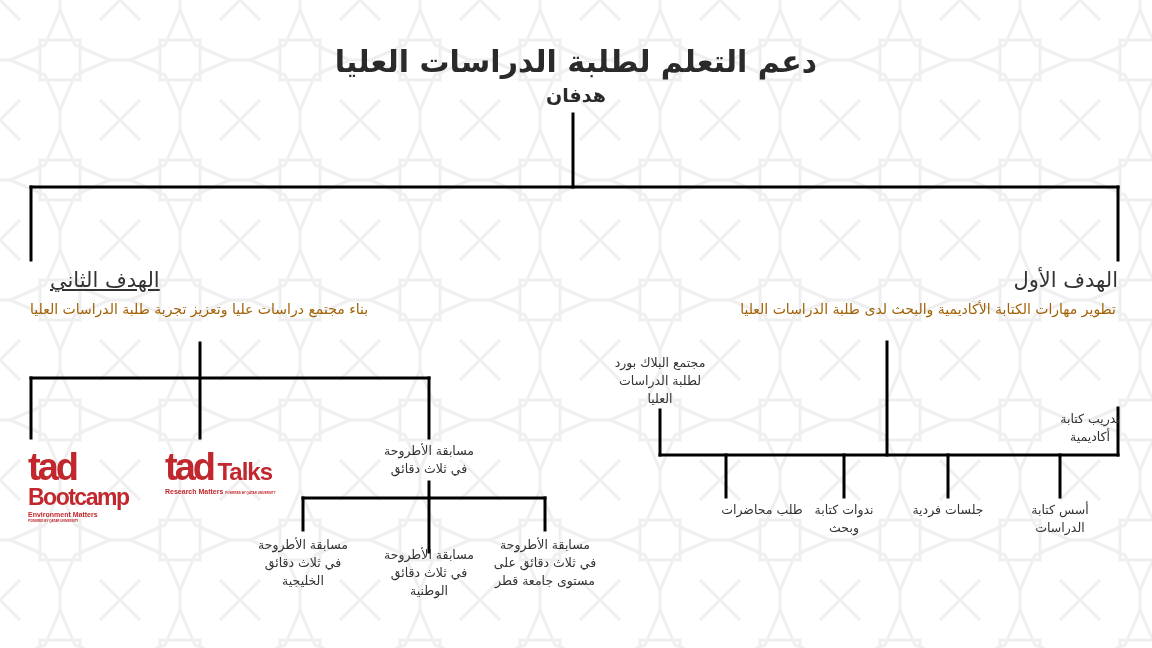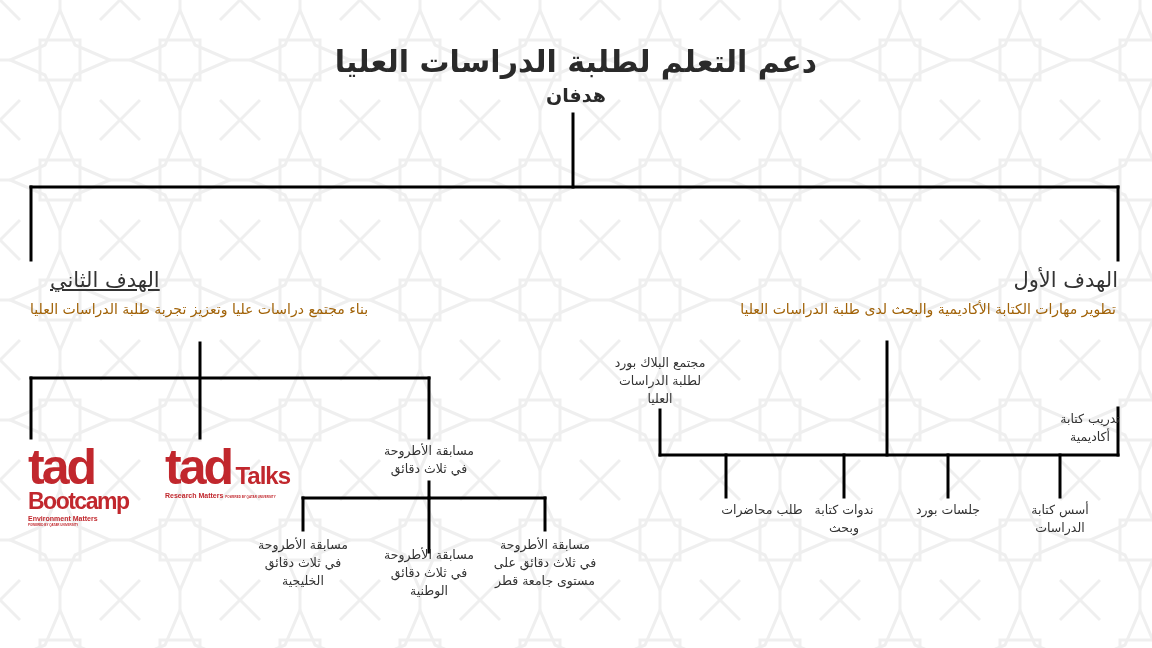--- a/index.html
+++ b/index.html
@@ -11,21 +11,21 @@
   }
   .bg { position: absolute; inset: 0; z-index: 0; }
   .lines { position: absolute; inset: 0; z-index: 1; }
   .txt { position: absolute; z-index: 2; direction: rtl; text-align: center; white-space: nowrap; }
   .title { font-size: 30px; font-weight: bold; color: #2a2a2a; left: 0; width: 1152px; top: 44px; }
   .subtitle { font-size: 19px; font-weight: bold; color: #2a2a2a; left: 0; width: 1152px; top: 84px; }
   .goal-h { font-size: 21px; color: #333; }
   .goal-d { font-size: 14px; color: #a16207; }
   .node { font-size: 12.5px; line-height: 18px; color: #333; white-space: pre-line; }
   .logo { position: absolute; z-index: 2; color: #c1272d; font-family: "Liberation Sans", sans-serif; font-weight: bold; direction: ltr; }
-  .logo .tad { font-size: 50px; letter-spacing: -3px; line-height: 30px; display: inline-block; }
+  .logo .tad { font-size: 38px; letter-spacing: -3px; line-height: 30px; display: inline-block; }
   .logo .big { font-size: 23px; letter-spacing: -1.5px; line-height: 26px; }
   .logo .tag { font-size: 7px; font-weight: bold; line-height: 9px; }
   .logo .tiny { font-size: 3px; color: #c1272d; line-height: 5px; }
 </style>
 </head>
 <body>
 
 <svg class="bg" width="1152" height="648">
   <defs>
     <pattern id="geo" width="120" height="120" patternUnits="userSpaceOnUse">
@@ -77,21 +77,21 @@
 <div class="txt goal-d" style="right:36px; top:301px;">تطوير مهارات الكتابة الأكاديمية والبحث لدى طلبة الدراسات العليا</div>
 
 <div class="txt node" style="left:1030px; width:120px; top:366px;margin-top:44px;">تدريب كتابة
 أكاديمية</div>
 <div class="txt node" style="left:600px; width:120px; top:354px;">مجتمع البلاك بورد
 لطلبة الدراسات
 العليا</div>
 
 <div class="txt node" style="left:1000px; width:120px; top:501px;">أسس كتابة
 الدراسات</div>
-<div class="txt node" style="left:888px; width:120px; top:501px;">جلسات بورد</div>
+<div class="txt node" style="left:888px; width:120px; top:501px;">جلسات فردية</div>
 <div class="txt node" style="left:784px; width:120px; top:501px;">ندوات كتابة
 وبحث</div>
 <div class="txt node" style="left:702px; width:120px; top:501px;">طلب محاضرات</div>
 
 <div class="txt goal-h" style="left:50px; top:268px; text-align:right;text-decoration:underline;">الهدف الثاني</div>
 <div class="txt goal-d" style="left:30px; top:301px; text-align:left;">بناء مجتمع دراسات عليا وتعزيز تجربة طلبة الدراسات العليا</div>
 
 <div class="logo" style="left:28px; top:452px;">
   <div class="tad">tad</div>
   <div class="big">Bootcamp</div>

